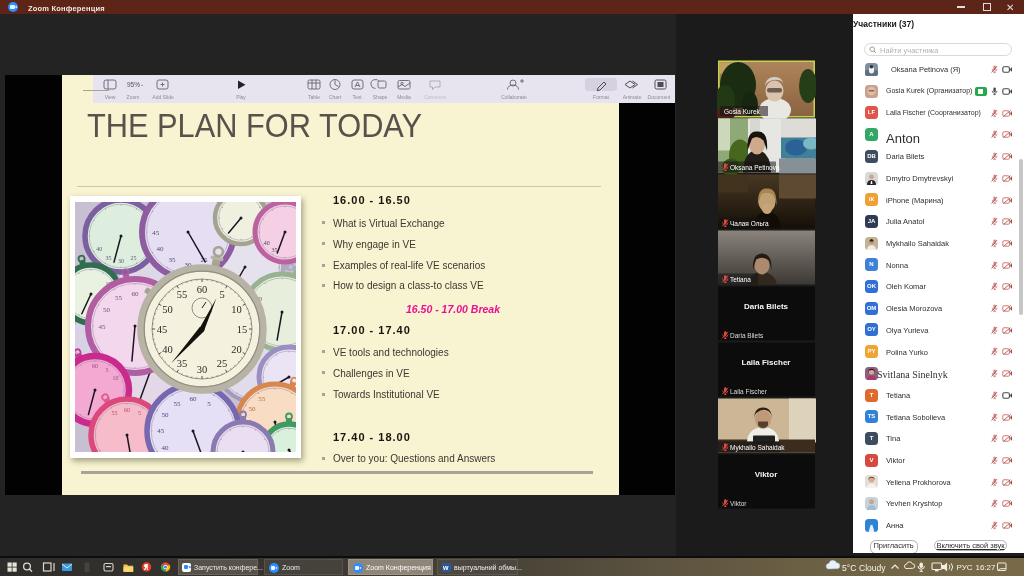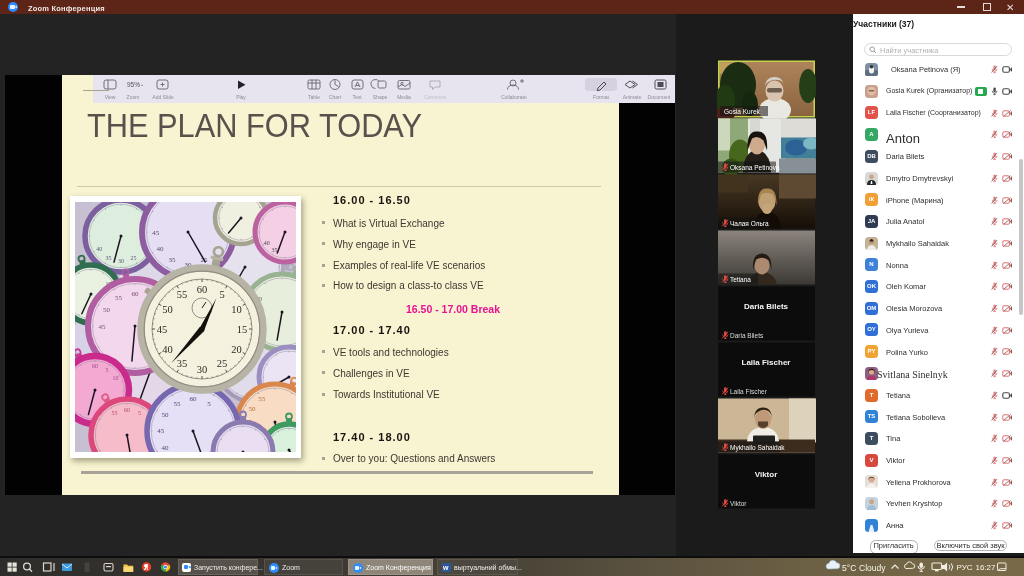--- a/index.html
+++ b/index.html
@@ -93,21 +93,21 @@
 
 <div class="abs" style="left:87px;top:106px;width:470px;font-size:34px;color:#57524b;white-space:nowrap;transform:scaleX(.905);transform-origin:0 0;">THE PLAN FOR TODAY</div>
 <div class="abs" style="left:77px;top:186px;width:524px;height:1px;background:#cdc8ad;"></div>
 <div class="abs" style="left:81px;top:471px;width:512px;height:2.5px;background:#a7a398;"></div>
 
 <div class="abs" style="left:333px;top:194px;font-size:11px;font-weight:bold;color:#17130f;letter-spacing:1px;">16.00 - 16.50</div>
 <div class="abs agi" style="top:217.5px;">What is Virtual Exchange</div>
 <div class="abs agi" style="top:238.5px;">Why engage in VE</div>
 <div class="abs agi" style="top:260px;">Examples of real-life VE scenarios</div>
 <div class="abs agi" style="top:280px;">How to design a class-to class VE</div>
-<div class="abs" style="left:406px;top:303px;font-size:10.5px;font-weight:bold;color:#ea1092;letter-spacing:0px;">16.50 - 17.00 Break</div>
+<div class="abs" style="left:406px;top:303px;font-size:10.5px;font-weight:bold;color:#ea1092;letter-spacing:0px;font-style:italic;">16.50 - 17.00 Break</div>
 <div class="abs" style="left:333px;top:323.5px;font-size:11px;font-weight:bold;color:#17130f;letter-spacing:1px;">17.00 - 17.40</div>
 <div class="abs agi" style="top:346.5px;">VE tools and technologies</div>
 <div class="abs agi" style="top:367.5px;">Challenges in VE</div>
 <div class="abs agi" style="top:389px;">Towards Institutional VE</div>
 <div class="abs" style="left:333px;top:431px;font-size:11px;font-weight:bold;color:#17130f;letter-spacing:1px;">17.40 - 18.00</div>
 <div class="abs agi" style="top:453px;">Over to you: Questions and Answers</div>
 
 <div class="abs" style="left:70px;top:196px;width:231px;height:262px;background:#ffffff;
      box-shadow:2px 3px 6px rgba(60,55,30,.45);"></div>
 <div class="abs" style="left:75px;top:202px;width:221px;height:250px;overflow:hidden;">
@@ -1000,21 +1000,21 @@
       <circle cx="6.5" cy="4.5" r="1.6" fill="#2f82d6"></circle>
     </svg>
     <div class="abs" style="left:33px;top:507.1px;font-size:7.5px;color:#2e2e2e;white-space:nowrap;">Анна</div>
     <svg class="abs" style="left:137px;top:507.0px;" width="9" height="9" viewBox="0 0 9 9">
       <use href="#p_micoff"></use>
     </svg>
     <svg class="abs" style="left:149px;top:507.0px;" width="11" height="9" viewBox="0 0 11 9">
       <use href="#p_camoff"></use>
     </svg>
     <div class="abs" style="left:16.5px;top:526px;width:48px;height:14px;border:1px solid #b0b0b0;border-radius:5.5px;box-sizing:border-box;text-align:center;font-size:7.5px;color:#2e2e2e;line-height:10px;">Пригласить</div>
-    <div class="abs" style="left:81px;top:526px;width:73px;height:11px;border:1px solid #b0b0b0;border-radius:5.5px;box-sizing:border-box;text-align:center;font-size:7.5px;color:#2e2e2e;line-height:10px;">Включить свой звук</div>
+    <div class="abs" style="left:81px;top:526px;width:73px;height:11px;border:1px solid #b0b0b0;border-radius:5.5px;box-sizing:border-box;text-align:center;font-size:7.5px;color:#2e2e2e;line-height:10px;text-decoration:underline;">Включить свой звук</div>
     <div class="abs" style="left:166px;top:145px;width:3.5px;height:156px;border-radius:2px;background:#c6c6c6;"></div>
   </div>
 
 <div class="abs" id="taskbar" style="left:0;top:556px;width:1024px;height:20px;
   background:linear-gradient(90deg,#2f2d2b 0%,#35322e 20%,#403b34 38%,#4c4639 52%,#5d5440 65%,#6b5f44 78%,#746747 90%,#786a49 100%);
   border-top:2px solid #0d0d0d;box-sizing:border-box;"></div>
 
 <div class="abs" style="left:178px;top:559px;width:80px;height:16px;background:#56514a;border:1px solid #6a645c;box-sizing:border-box;">
   <div class="abs" style="left:3px;top:2.5px;width:9px;height:9px;border-radius:2px;background:#fff;"></div>
   <div class="abs" style="left:4.5px;top:5px;width:4.5px;height:4px;border-radius:1px;background:#2d8cff;"></div>

